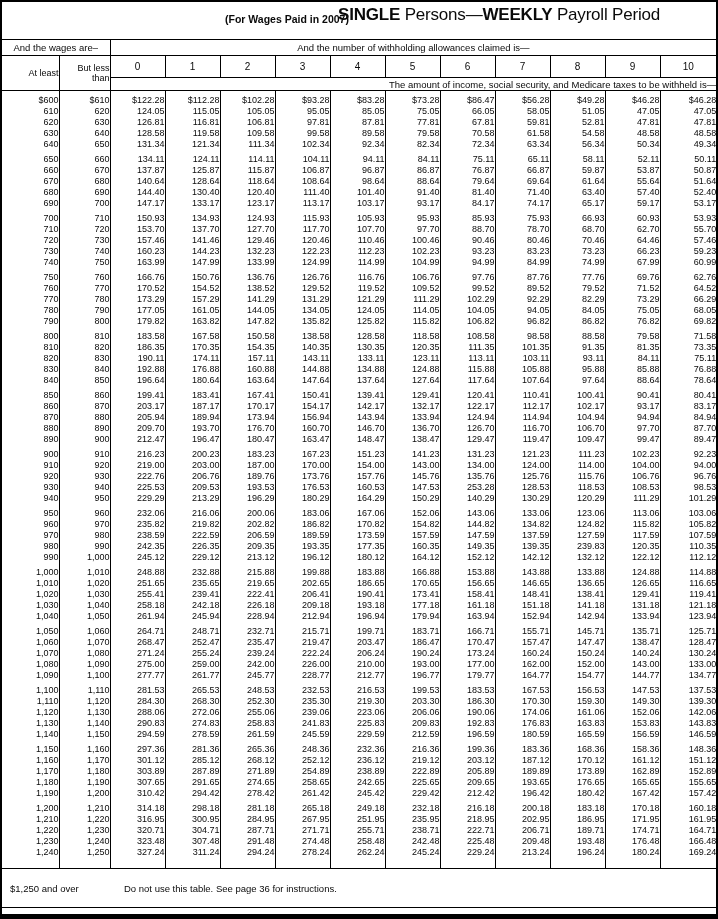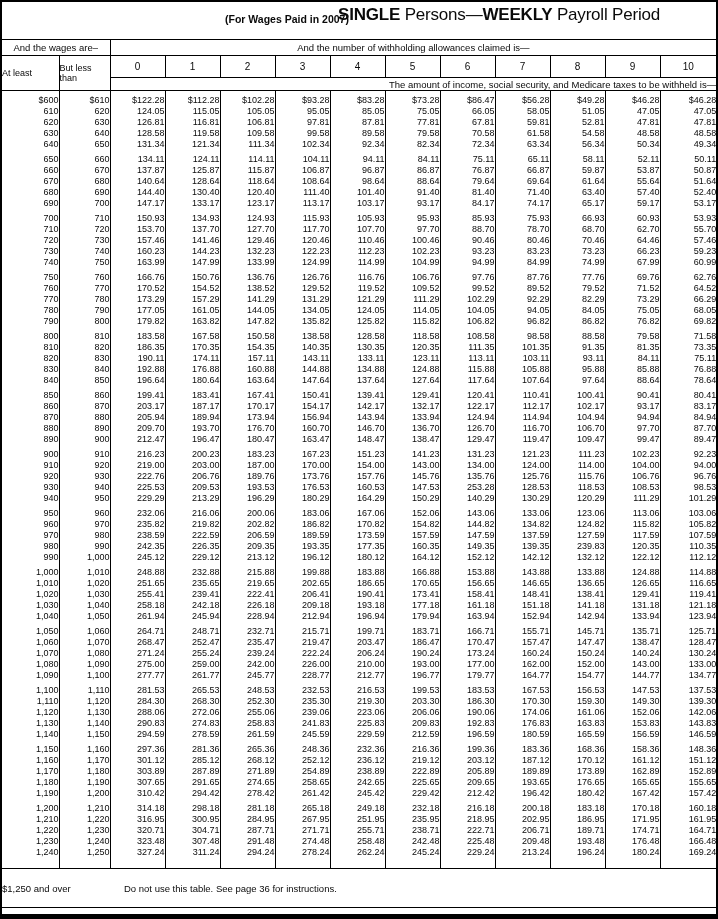--- a/index.html
+++ b/index.html
@@ -18,32 +18,32 @@
   .title-block{position:relative;height:37px;border-bottom:1px solid #000;}
   .main-title{position:absolute;top:3px;right:56px;font-size:17px;letter-spacing:-0.2px;white-space:pre;}
   .main-title .b{font-weight:bold;margin-top:20px;}
   .subtitle{position:absolute;top:11px;left:223px;font-size:10.5px;font-weight:bold;}
   
   table.wh{border-collapse:collapse;table-layout:fixed;width:714px;}
   table.wh th, table.wh td{margin:0;padding:0;font-weight:normal;vertical-align:middle;}
   .bR{border-right:1px solid #000;}
   .bB{border-bottom:1px solid #000;}
   .hrow1 th{height:15px;font-size:9.5px;text-align:center;}
-  th.atleast, th.butless{font-size:9px;text-align:left;line-height:10px;}
+  th.atleast, th.butless{font-size:9px;text-align:right;line-height:10px;}
   th.allow{height:21px;font-size:10px;text-align:center;}
   .hrow3 th{height:12px;font-size:9.5px;text-align:right;}
   tr.drow td{height:11px;font-size:9px;line-height:11px;white-space:nowrap;}
   tr.gap td{height:4px;}
   tr.lead td{height:4px;}
   tr.filler td{height:10px;}
   td.wage{text-align:right;padding-right:4px;}
   td.amt{text-align:right;padding-right:8px;}
   
   .footer{height:40px;box-sizing:border-box;border-top:1px solid #000;border-bottom:1px solid #000;padding-top:14px;font-size:9.5px;}
-  .over{display:inline-block;width:122px;box-sizing:border-box;}
+  .over{display:inline-block;padding-left:8px;width:122px;box-sizing:border-box;}
   .bottom-bar{position:absolute;left:0;right:0;bottom:0;height:5px;background:#000;}
 </style>
 </head>
 <body>
 
 <div class="page">
 
   <div class="title-block">
     <div class="main-title"><span class="b">SINGLE</span><span> Persons—</span><span class="b">WEEKLY</span><span> Payroll Period</span></div>
     <div class="subtitle">(For Wages Paid in 2007)</div>

